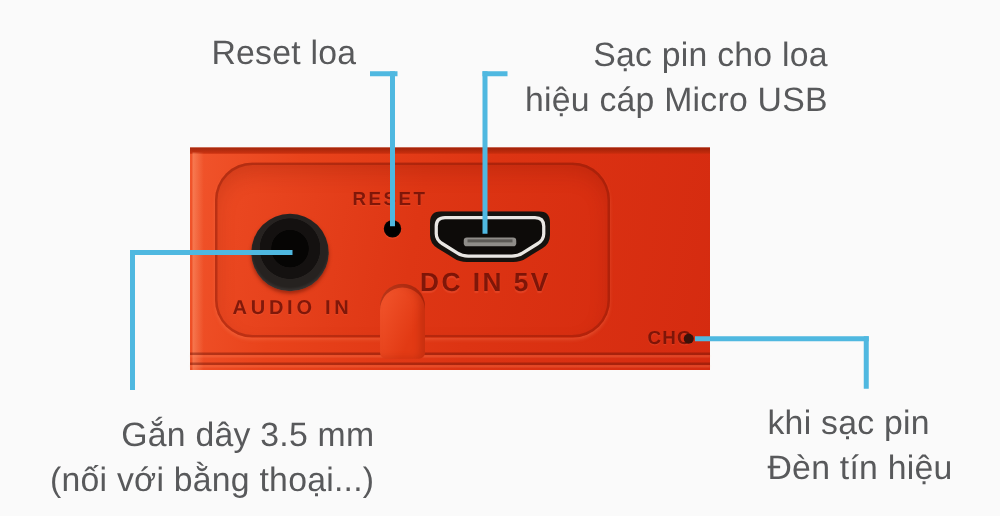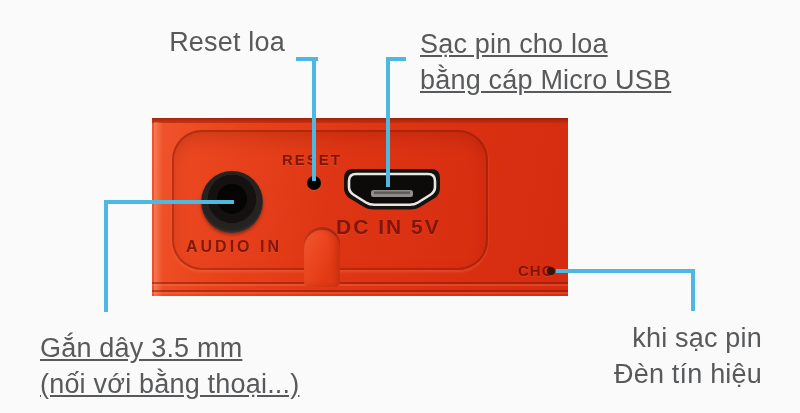--- a/index.html
+++ b/index.html
@@ -6,22 +6,22 @@
   #stage{
     position:relative;width:800px;height:413px;overflow:hidden;
     background:#fafafa;
     font-family:"Liberation Sans", sans-serif;
   }
   
   .callout-label{
     position:absolute;color:#58595b;font-size:27px;line-height:36px;
     letter-spacing:.2px;white-space:nowrap;
   }
-  .align-right{text-align:right;}
-  .align-left{text-align:left;text-decoration:underline;}
+  .align-right{text-align:left;}
+  .align-left{text-align:right;}
   .callout-label span{display:block;}
   
   .cline{position:absolute;background:#4fb8e0;}
   
   #device{
     position:absolute;left:152px;top:118px;width:416px;height:178px;
     background:linear-gradient(100deg,#f1552c 0%,#e9431b 20%,#dd3413 55%,#d52b10 100%);
   }
   #device-top-edge{
     position:absolute;left:0;top:0;width:100%;height:5px;
@@ -115,21 +115,21 @@
 
   <div class="cline" style="left:556px;top:269px;width:139px;height:4px;"></div>
   <div class="cline" style="left:691px;top:269px;width:4px;height:42px;"></div>
 
   <div class="callout-label align-right" style="right:515px;top:24px;">
     <span>Reset loa</span>
   </div>
 
   <div class="callout-label align-left" style="left:420px;top:26px;">
     <span>Sạc pin cho loa</span>
-    <span>bằng cáp Micro USB</span>
+    <span>hiệu cáp Micro USB</span>
   </div>
 
   <div class="callout-label align-left" style="left:40px;top:318px;margin-top:12px;">
     <span>Gắn dây 3.5 mm</span>
     <span>(nối với bằng thoại...)</span>
   </div>
 
   <div class="callout-label align-right" style="right:38px;top:320px;">
     <span>khi sạc pin</span>
     <span>Đèn tín hiệu</span>

